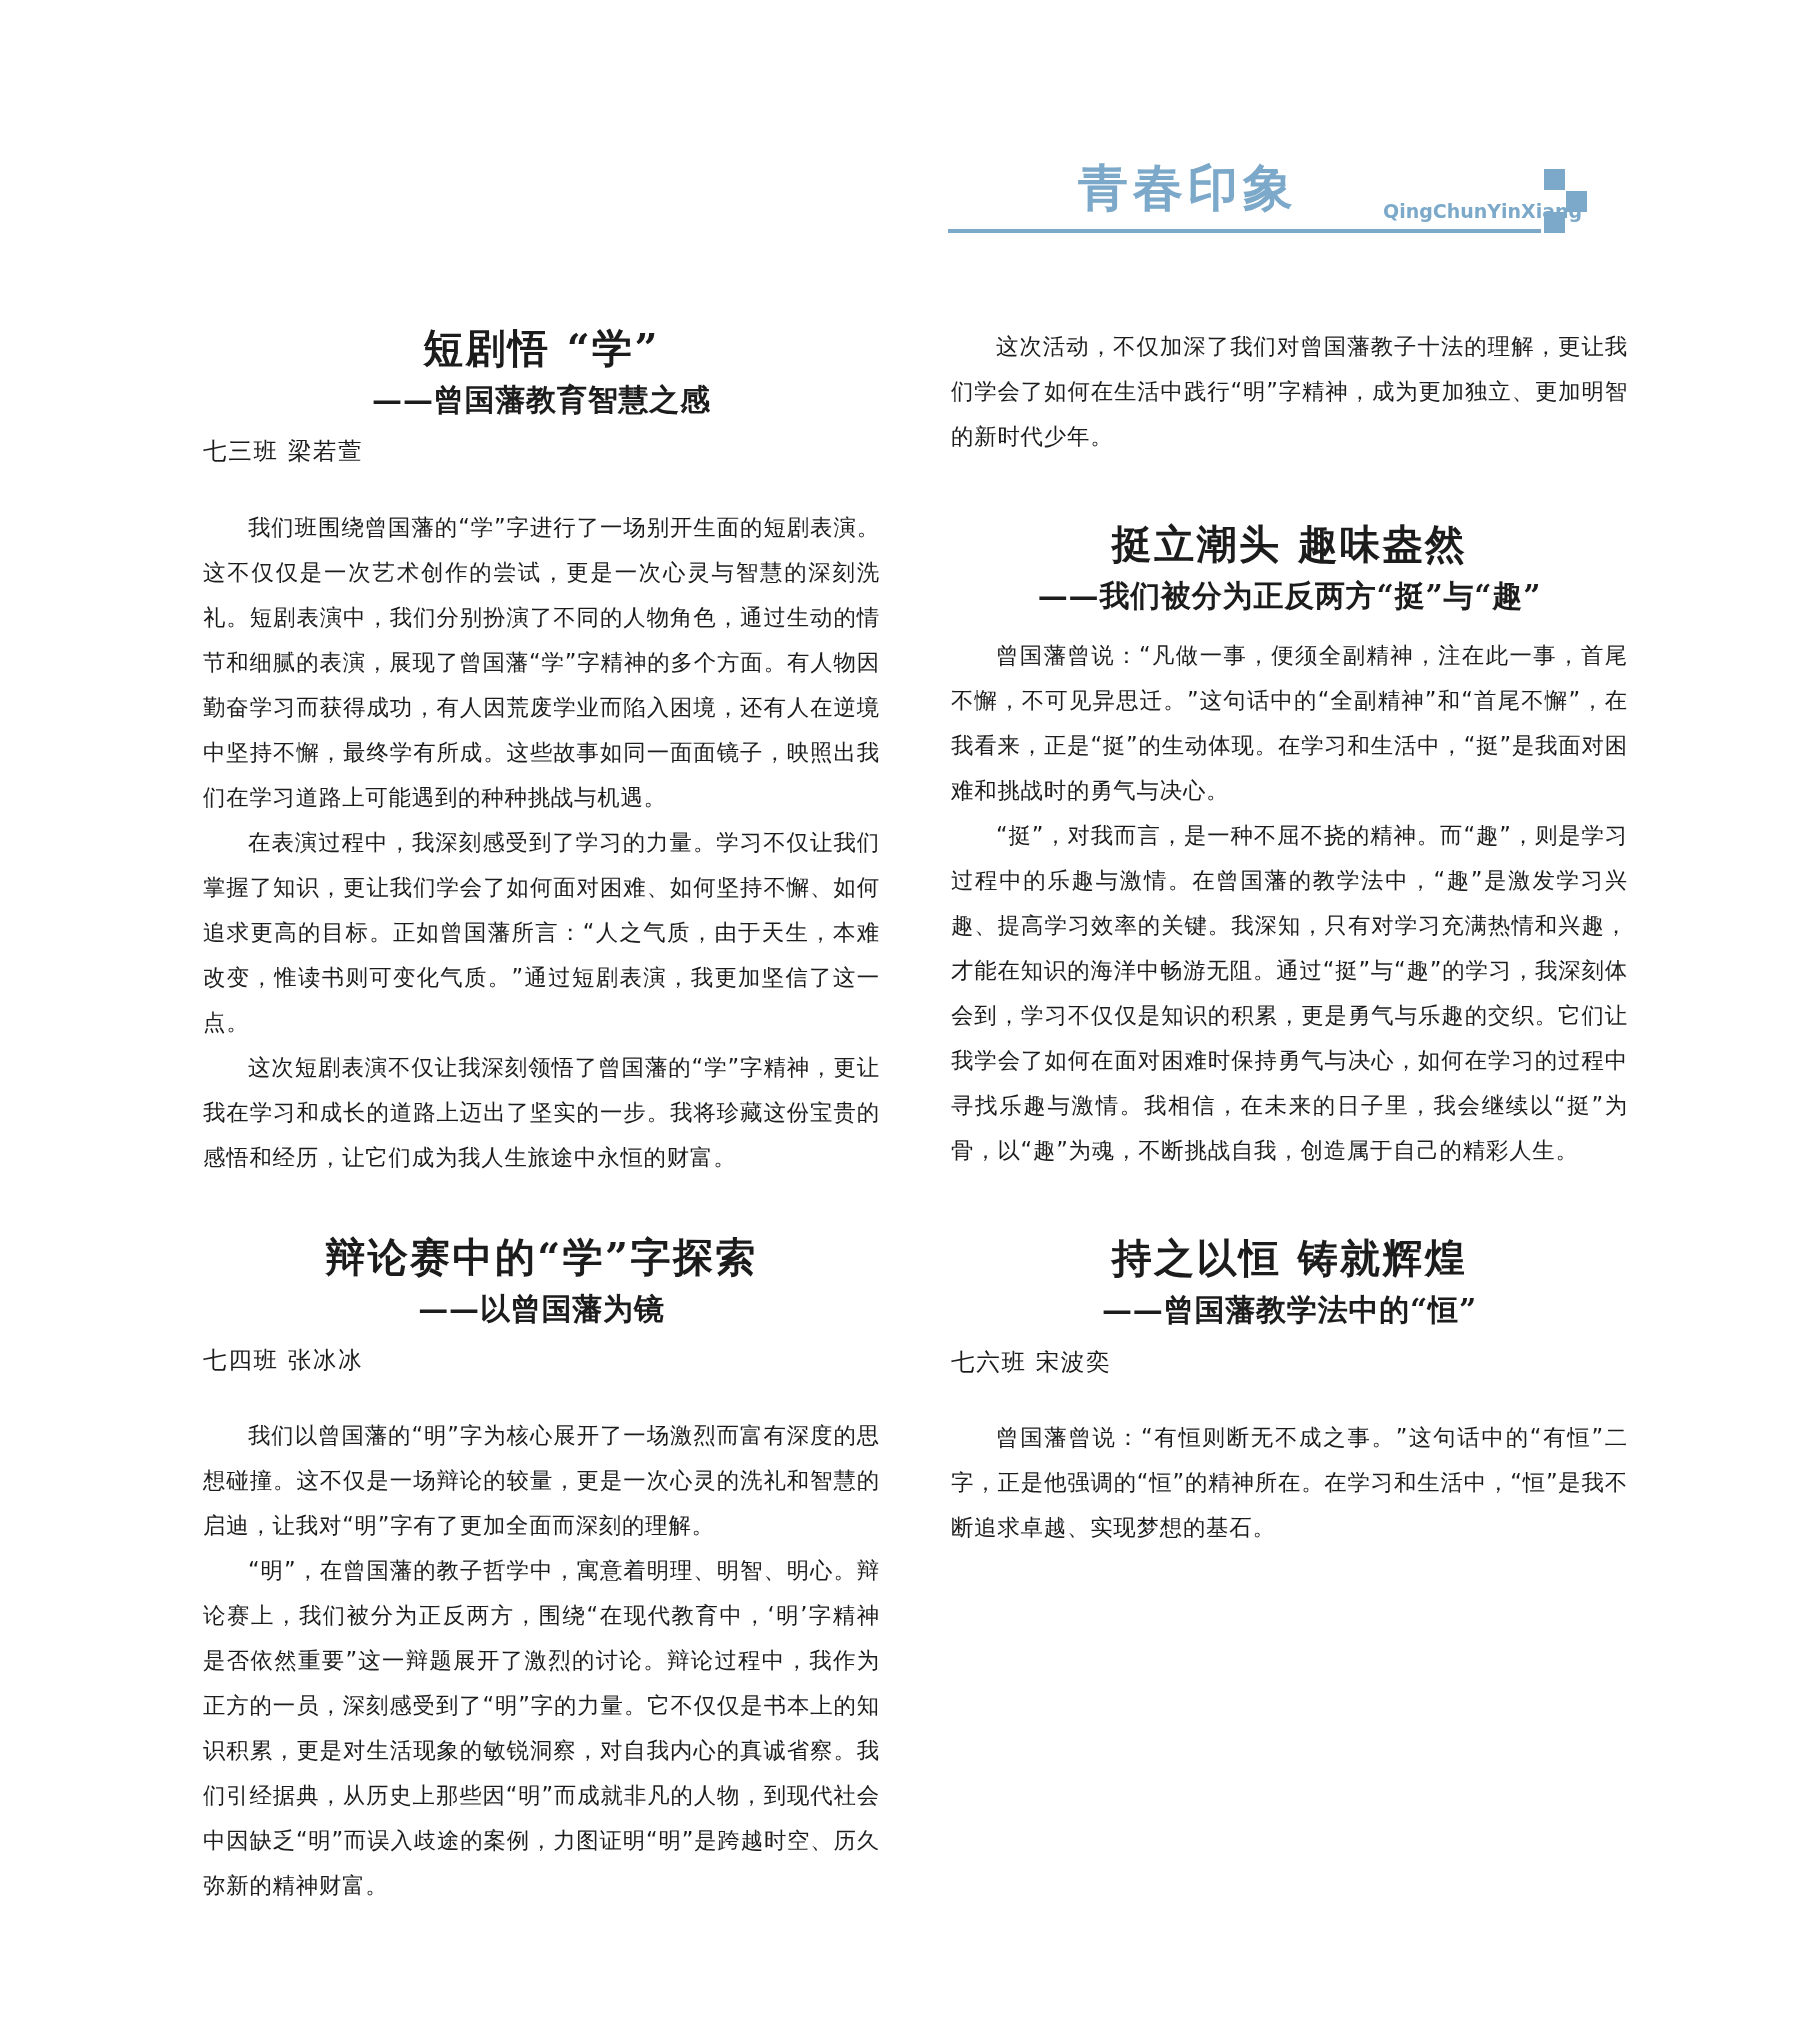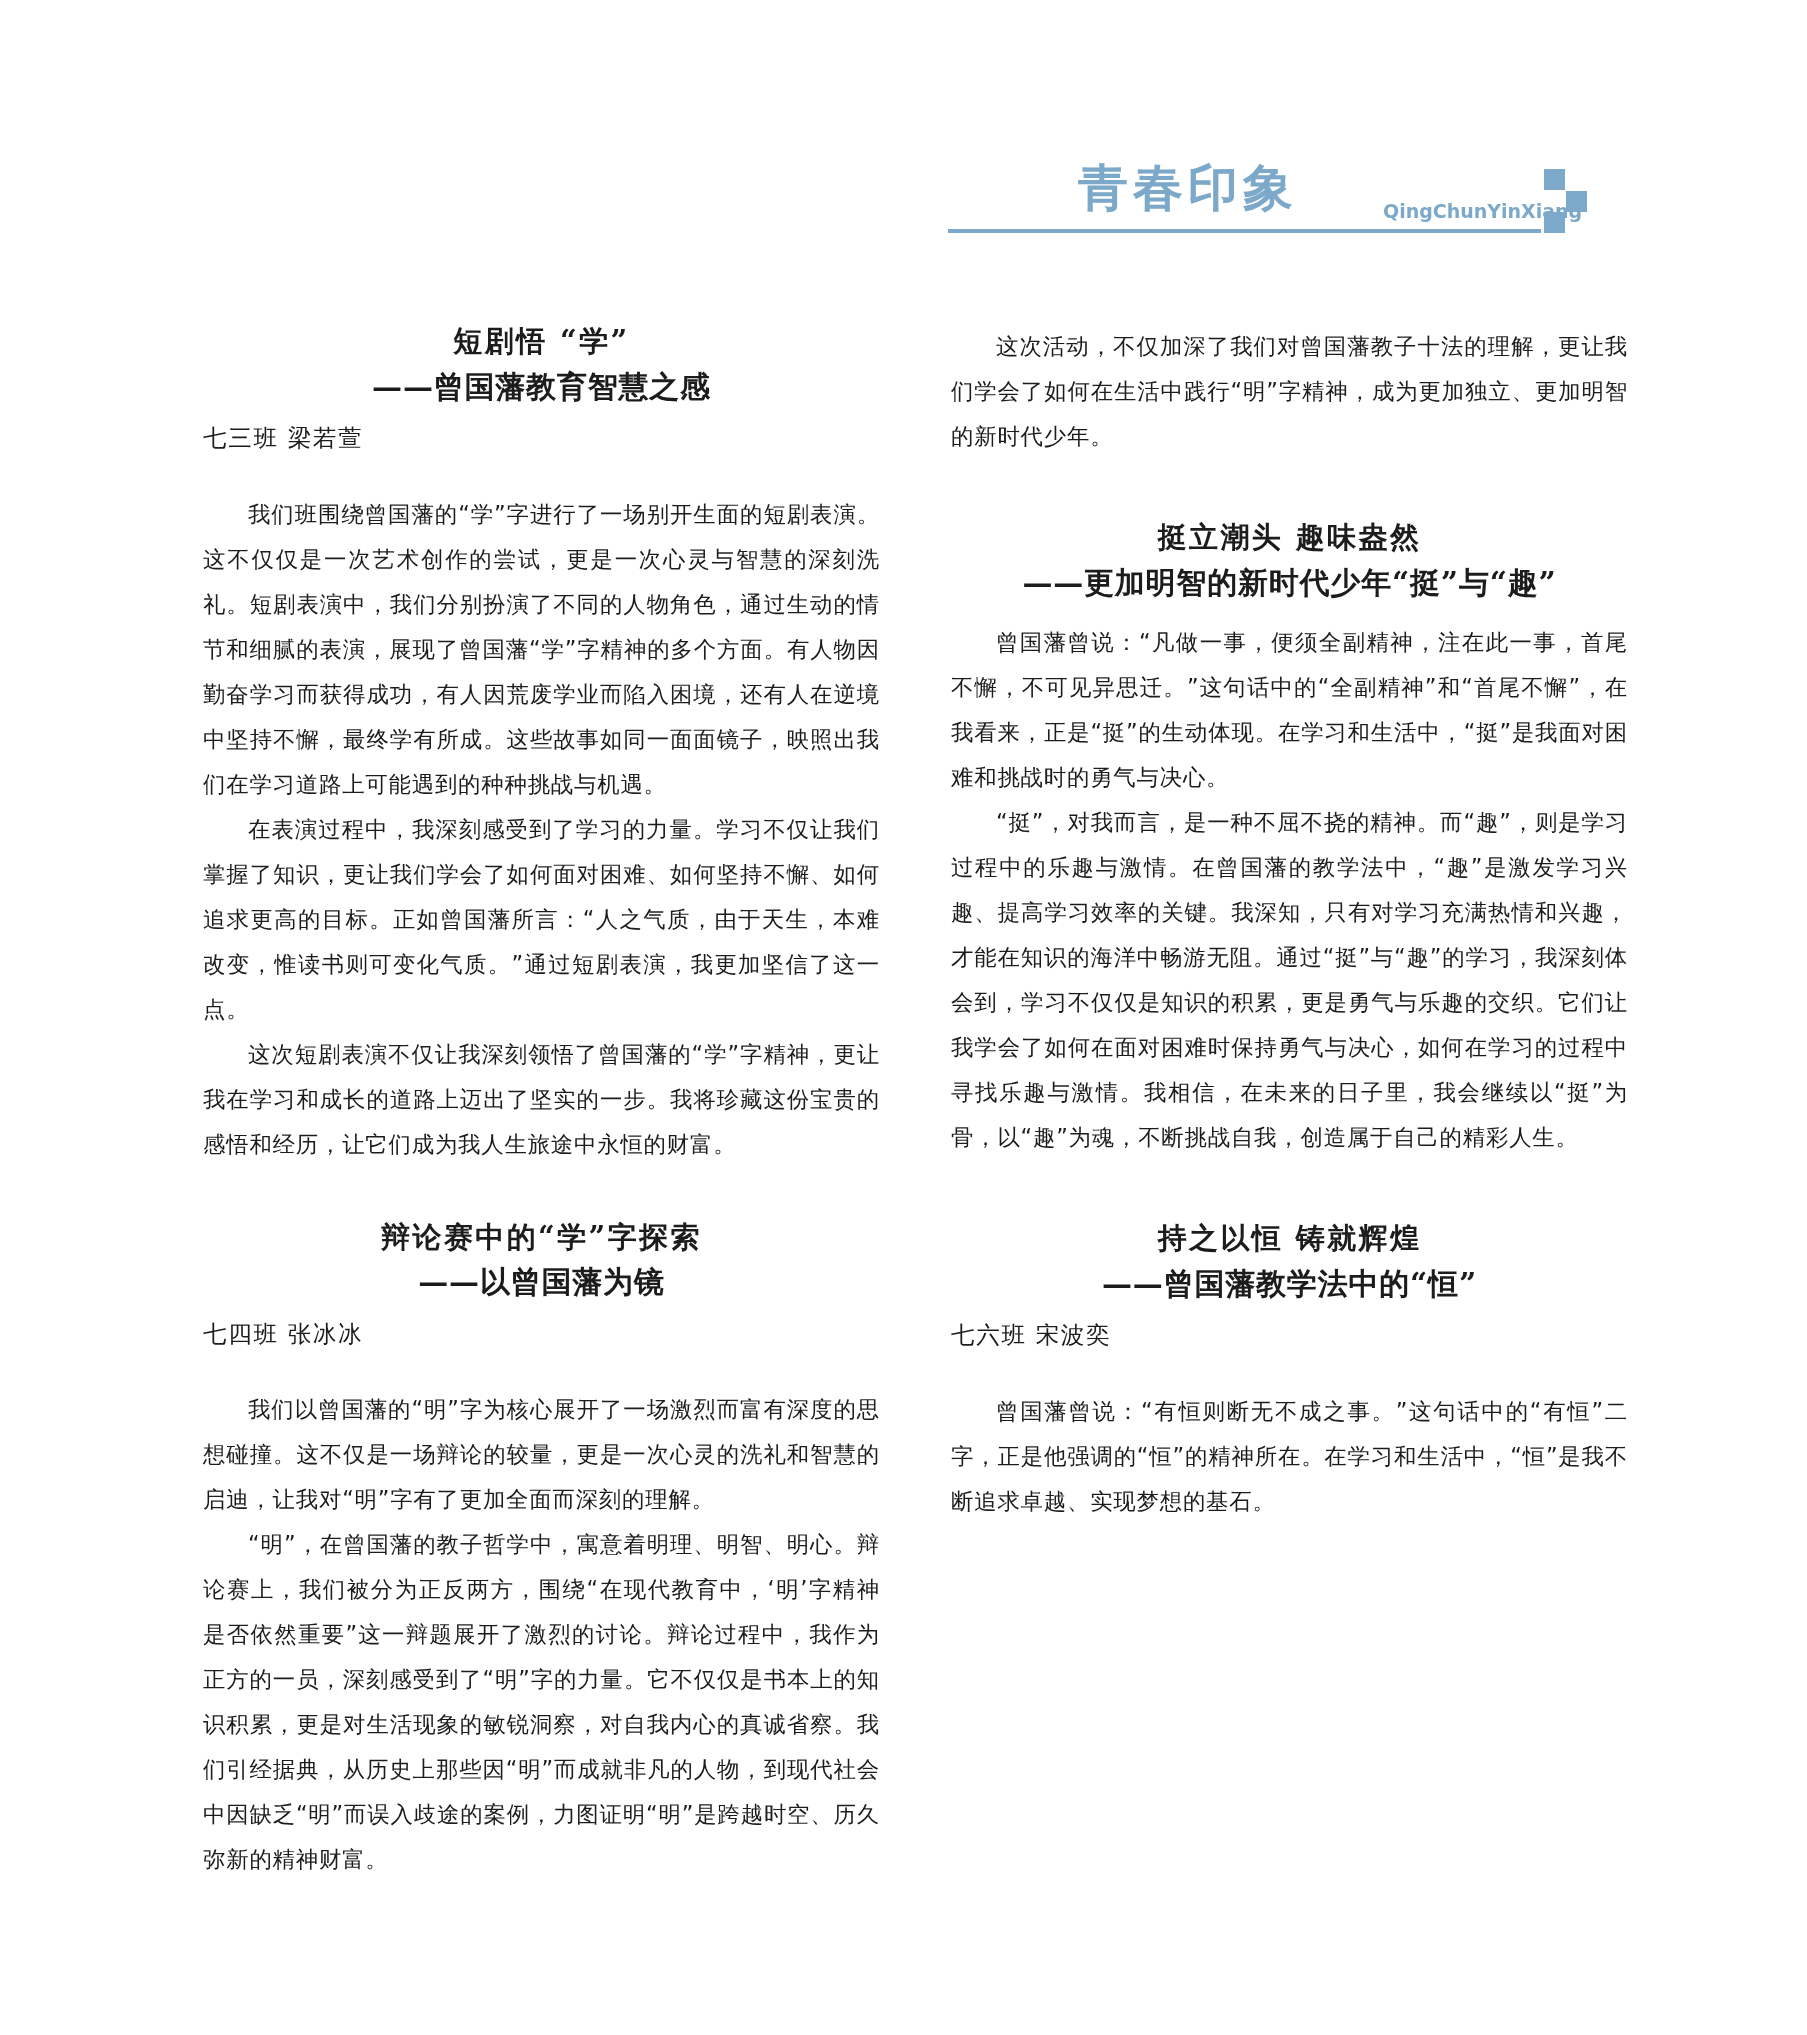--- a/index.html
+++ b/index.html
@@ -61,21 +61,21 @@
   }
   .col-left  { left: 203px;  }
   .col-right { left: 951px; }
 
   article { margin: 0; }
   .col-left article + article { margin-top: 53px; }
   .col-right article { margin-top: 61px; }
 
   h2.art-title {
     margin: 0 0 8.1px 0;
-    font-size: 29px;
+    font-size: 40px;
     line-height: 1.2;
     font-weight: bold;
     text-align: center;
     letter-spacing: 2.4px;
     font-family: "DejaVu Serif", serif;
   }
   h3.art-subtitle {
     margin: 0 0 18.3px 0;
     font-size: 30px;
     line-height: 1.3;
@@ -129,21 +129,21 @@
       <p class="body-para">我们以曾国藩的“明”字为核心展开了一场激烈而富有深度的思想碰撞。这不仅是一场辩论的较量，更是一次心灵的洗礼和智慧的启迪，让我对“明”字有了更加全面而深刻的理解。</p>
       <p class="body-para">“明”，在曾国藩的教子哲学中，寓意着明理、明智、明心。辩论赛上，我们被分为正反两方，围绕“在现代教育中，‘明’字精神是否依然重要”这一辩题展开了激烈的讨论。辩论过程中，我作为正方的一员，深刻感受到了“明”字的力量。它不仅仅是书本上的知识积累，更是对生活现象的敏锐洞察，对自我内心的真诚省察。我们引经据典，从历史上那些因“明”而成就非凡的人物，到现代社会中因缺乏“明”而误入歧途的案例，力图证明“明”是跨越时空、历久弥新的精神财富。</p>
     </article>
   </section>
 
   <section class="col col-right">
     <p class="body-para">这次活动，不仅加深了我们对曾国藩教子十法的理解，更让我们学会了如何在生活中践行“明”字精神，成为更加独立、更加明智的新时代少年。</p>
 
     <article>
       <h2 class="art-title">挺立潮头 趣味盎然</h2>
-      <h3 class="art-subtitle">——更加明智的新时代少年“挺”与“趣”</h3>
+      <h3 class="art-subtitle">——我们被分为正反两方“挺”与“趣”</h3>
       <p class="body-para">曾国藩曾说：“凡做一事，便须全副精神，注在此一事，首尾不懈，不可见异思迁。”这句话中的“全副精神”和“首尾不懈”，在我看来，正是“挺”的生动体现。在学习和生活中，“挺”是我面对困难和挑战时的勇气与决心。</p>
       <p class="body-para">“挺”，对我而言，是一种不屈不挠的精神。而“趣”，则是学习过程中的乐趣与激情。在曾国藩的教学法中，“趣”是激发学习兴趣、提高学习效率的关键。我深知，只有对学习充满热情和兴趣，才能在知识的海洋中畅游无阻。通过“挺”与“趣”的学习，我深刻体会到，学习不仅仅是知识的积累，更是勇气与乐趣的交织。它们让我学会了如何在面对困难时保持勇气与决心，如何在学习的过程中寻找乐趣与激情。我相信，在未来的日子里，我会继续以“挺”为骨，以“趣”为魂，不断挑战自我，创造属于自己的精彩人生。</p>
     </article>
 
     <article>
       <h2 class="art-title">持之以恒 铸就辉煌</h2>
       <h3 class="art-subtitle">——曾国藩教学法中的“恒”</h3>
       <div class="art-author">七六班 宋波奕</div>
       <p class="body-para">曾国藩曾说：“有恒则断无不成之事。”这句话中的“有恒”二字，正是他强调的“恒”的精神所在。在学习和生活中，“恒”是我不断追求卓越、实现梦想的基石。</p>
     </article>

